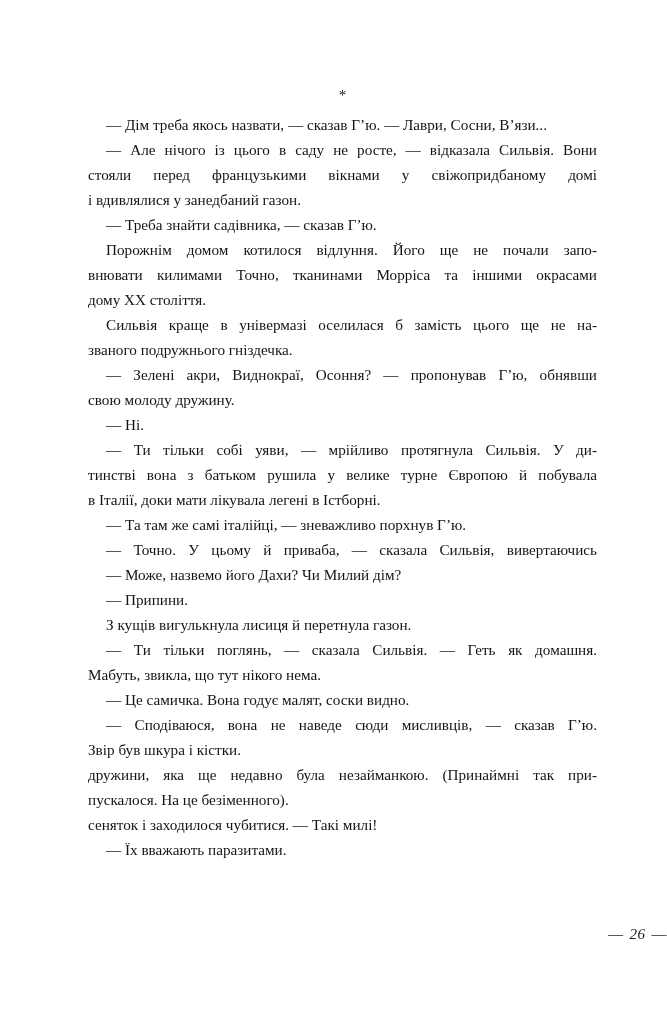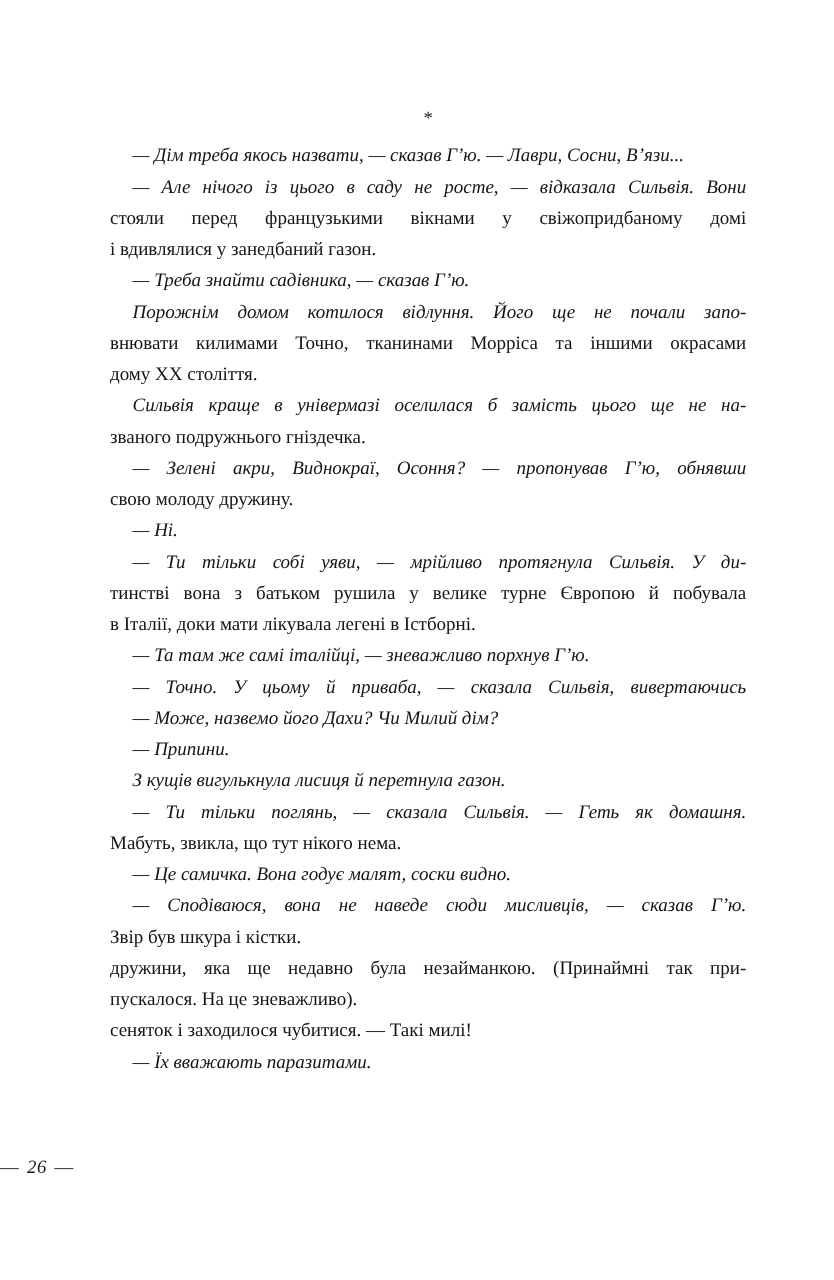--- a/index.html
+++ b/index.html
@@ -60,36 +60,35 @@
   }
 
   .ln {
     display: block;
     text-align: justify;
     text-align-last: justify;
     white-space: nowrap;
   }
   .ln.first {
     text-indent: 18px;
-    font-style: italic;
   }
   
   .ln.last {
     text-align-last: left;
     text-align: left;
     white-space: normal;
   }
 
   
   .folio {
     position: absolute;
     top: 924px;
     left: 0;
     width: 667px;
-    text-align: left;
+    text-align: right;
     font-size: 15px;
     line-height: 20px;
     color: #1a1a1a;
     font-style: italic;
     letter-spacing: 0.5px;
   }
   .folio .num {
     font-style: italic;
     padding: 0 6px;
   }
@@ -158,21 +157,21 @@
       </p>
       <p class="para lines">
         <span class="ln first last">— Це самичка. Вона годує малят, соски видно.</span>
       </p>
       <p class="para lines">
         <span class="ln first">— Сподіваюся, вона не наведе сюди мисливців, — сказав Г’ю.</span>
         <span class="ln last">Звір був шкура і кістки.</span>
       </p>
       <p class="para lines">
         <span class="ln">дружини, яка ще недавно була незайманкою. (Принаймні так при-</span>
-        <span class="ln last">пускалося. На це зневажливо).</span>
+        <span class="ln last">пускалося. На це безіменного).</span>
       </p>
       <p class="para lines">
         <span class="ln last">сеняток і заходилося чубитися. — Такі милі!</span>
       </p>
       <p class="para lines">
         <span class="ln first last">— Їх вважають паразитами.</span>
       </p>
     </div>
 
   <div class="folio">

